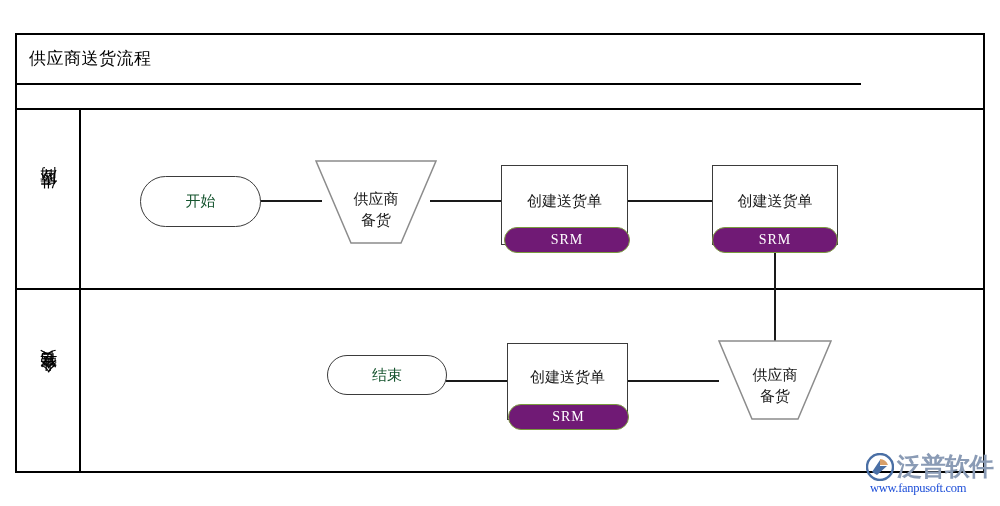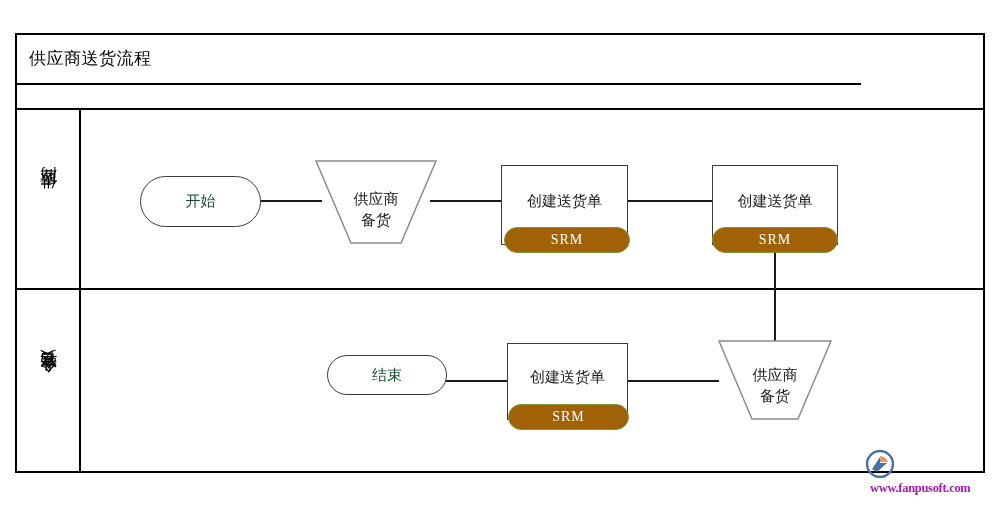--- a/index.html
+++ b/index.html
@@ -123,21 +123,21 @@
     right: 0;
     top: 26px;
     text-align: center;
     font-size: 15px;
     color: #1a1a1a;
   }
   .srm-badge {
     position: absolute;
     height: 26px;
     border-radius: 13px;
-    background: #a16207;
+    background: #701a75;
     border: 1px solid #7a9a3e;
     box-sizing: border-box;
     display: flex;
     align-items: center;
     justify-content: center;
     color: #ffffff;
     font-size: 14px;
     letter-spacing: 1px;
     font-family: "Liberation Serif", "DejaVu Serif", serif;
   }
@@ -182,22 +182,22 @@
     color: #8a9bb5;
     font-weight: bold;
     letter-spacing: -1px;
     font-family: "DejaVu Sans", sans-serif;
   }
   .wm-url {
     position: absolute;
     left: 4px;
     top: 31px;
     font-size: 12.5px;
-    color: #a21caf;
-    font-weight: bold;
+    color: #1d4ed8;
+    font-weight: normal;
     letter-spacing: -0.3px;
     font-family: "Liberation Serif", "DejaVu Serif", serif;
   }
 </style>
 </head>
 <body>
 
 <div id="canvas">
 
   <div class="pool"></div>
@@ -279,17 +279,18 @@
     </div>
   </div>
 
   <div class="watermark">
     <div class="wm-row">
       <svg width="28" height="28" viewBox="0 0 28 28">
         <circle cx="14" cy="14" r="13" fill="none" stroke="#4a6fa5" stroke-width="2.4"></circle>
         <path d="M6 19 L14 7 L14 13 L21 13 L11 22 Z" fill="#4a6fa5"></path>
         <path d="M14 6 A9 9 0 0 1 22 12 L14 12 Z" fill="#d9a06a"></path>
       </svg>
+      <span class="wm-text">泛普软件</span>
     </div>
     <div class="wm-url">www.fanpusoft.com</div>
   </div>
 
 </div>
 
 </body></html>

